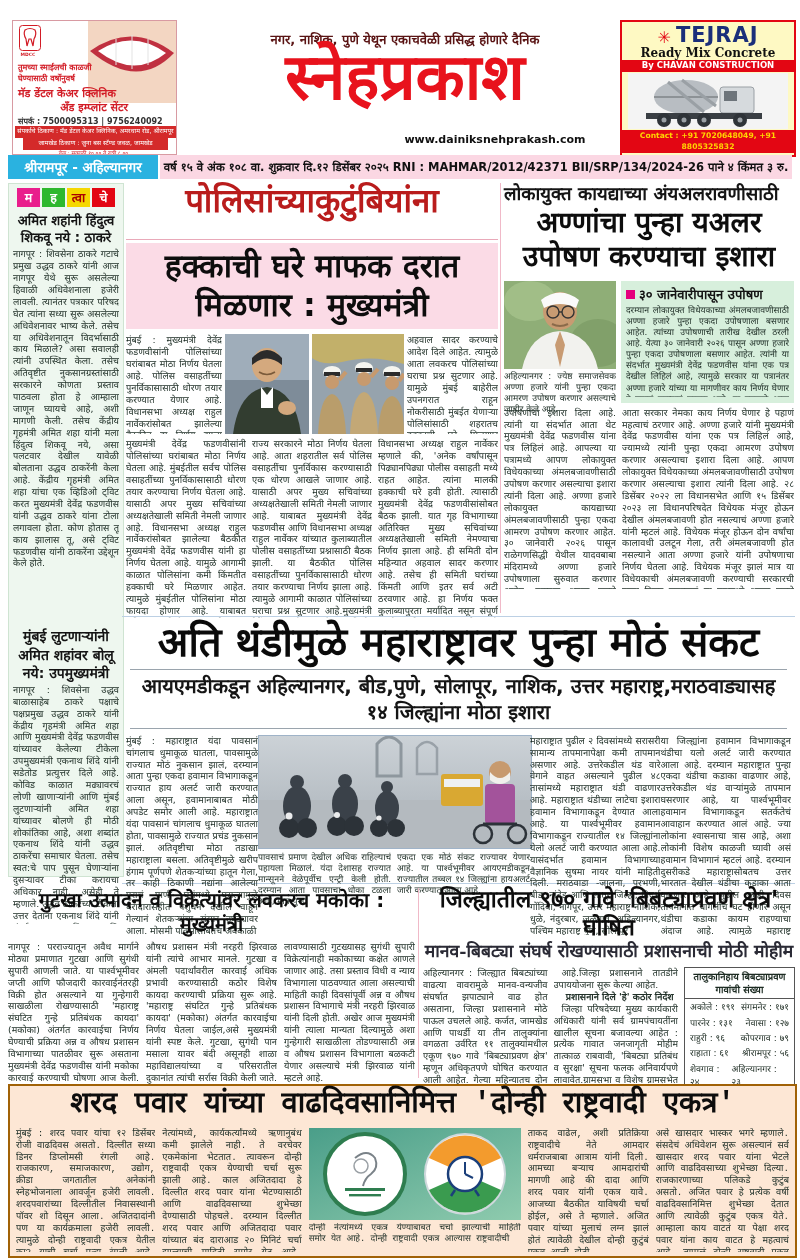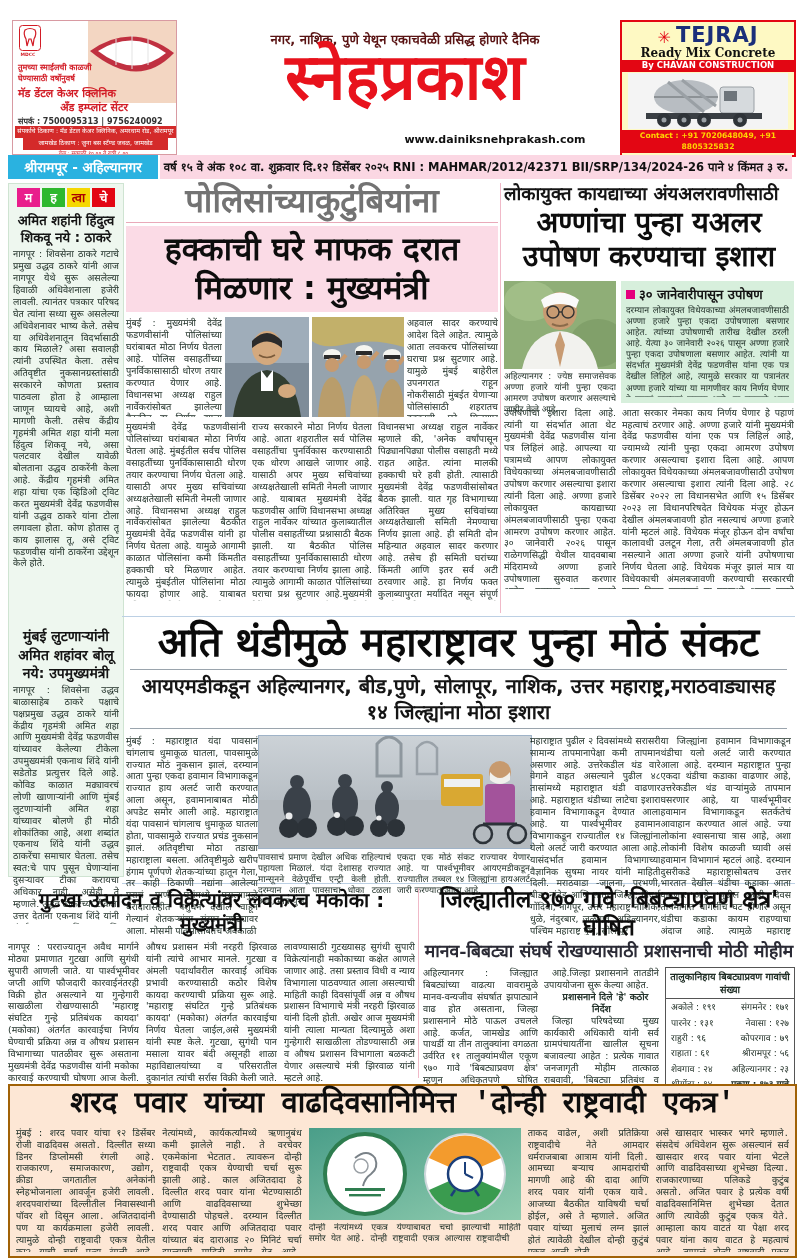--- a/index.html
+++ b/index.html
@@ -20,21 +20,21 @@
   .tagline{font-size:13px;font-weight:bold;color:#5a1414;text-align:center;}
   .paper-logo{font-size:64px;font-weight:bold;color:#e8121c;text-align:center;line-height:1.05;}
   .website{font-size:11px;font-weight:bold;color:#111;text-align:center;}
   .dl-loc{background:#2ab2e0;color:#fff;font-weight:bold;font-size:13.5px;text-align:center;line-height:24px;}
   .dl-info{background:#fbd7e3;color:#111;font-weight:bold;font-size:11.5px;text-align:center;line-height:24px;white-space:nowrap;overflow:hidden;}
   
   .leftcol{background:#eef7ef;border:1px solid #cfe4d2;}
   .lt-box{display:inline-block;width:23px;height:19px;line-height:19px;text-align:center;font-weight:bold;font-size:12.5px;margin:0 1px;}
   .lc-head{font-size:13.2px;font-weight:bold;color:#141414;text-align:center;line-height:1.3;}
   
-  .kicker-red{color:#737373;font-weight:bold;font-size:33px;line-height:1.1;text-align:center;border-bottom:1px solid #e9a9b9;padding-bottom:3px;}
+  .kicker-red{color:#b91c1c;font-weight:bold;font-size:33px;line-height:1.1;text-align:center;border-bottom:1px solid #e9a9b9;padding-bottom:20px;}
   .pink-head{background:#fbdbe6;color:#0d0d0d;font-weight:bold;font-size:32px;line-height:1.22;text-align:center;}
   
   .anna-kicker{font-size:18.5px;font-weight:bold;color:#141414;line-height:1.15;}
   .anna-head{font-size:28.5px;font-weight:bold;color:#0d0d0d;line-height:1.2;text-align:center;}
   .greenbox{background:#d7efdc;padding:4px 5px;overflow:hidden;}
   .gb-title{font-size:13px;font-weight:bold;color:#141414;}
   .sq{display:inline-block;width:9px;height:9px;background:#e5007d;margin-right:4px;}
   
   .coldband{border-top:1px solid #bcd0e4;border-bottom:1px solid #bcd0e4;}
   .cold-head{font-size:40px;font-weight:bold;color:#0a0a0a;text-align:center;line-height:1.12;}
@@ -276,21 +276,21 @@
   <div class="abs" style="left:423px;top:886px;width:372px;height:194px;">
     <div class="leo-head">जिल्ह्यातील ९७० गावे 'बिबट्याप्रवण क्षेत्र' घोषित</div>
     <div class="leo-sub">मानव-बिबट्या संघर्ष रोखण्यासाठी प्रशासनाची मोठी मोहीम</div>
     <div style="display:flex;gap:6px;margin-top:4px;height:138px;">
       <div class="bt" style="flex:1;">अहिल्यानगर : जिल्ह्यात बिबट्यांच्या वाढत्या वावरामुळे मानव-वन्यजीव संघर्षात झपाट्याने वाढ होत असताना, जिल्हा प्रशासनाने मोठे पाऊल उचलले आहे. कर्जत, जामखेड आणि पाथर्डी या तीन तालुक्यांना वगळता उर्वरित ११ तालुक्यांमधील एकूण ९७० गावे 'बिबट्याप्रवण क्षेत्र' म्हणून अधिकृतपणे घोषित करण्यात आली आहेत. गेल्या महिन्यातच दोन जणांचा बिबट्याच्या हल्ल्यात मृत्यू झाला असून दोघे गंभीर जखमी झाले आहेत. त्यामुळे ग्रामीण भागात भीतीचे वातावरण निर्माण झाले</div>
       <div class="bt" style="flex:1;">
         <p>आहे.जिल्हा प्रशासनाने तातडीने उपाययोजना सुरू केल्या आहेत.</p>
         <p class="subhead-inline">प्रशासनाने दिले 'हे' कठोर निर्देश</p>
         <p>जिल्हा परिषदेच्या मुख्य कार्यकारी अधिकारी यांनी सर्व ग्रामपंचायतींना खालील सूचना बजावल्या आहेत : प्रत्येक गावात जनजागृती मोहीम तात्काळ राबवावी, 'बिबट्या प्रतिबंध व सुरक्षा' सूचना फलक अनिवार्यपणे लावावेत.ग्रामसभा व विशेष ग्रामसभेत वनविभागाच्या सुरक्षा सूचना वाचून दाखवाव्यात, शाळांनी वेळ सकाळी ९.३०</p>
       </div>
-      <div style="width:130px;flex:none;">
+      <div style="width:111px;flex:none;">
         <div class="leo-table">
           <div class="tt">तालुकानिहाय बिबट्याप्रवण गावांची संख्या</div>
           <div class="leo-row">
               <span>अकोले : १९१</span>
               <span>संगमनेर : १७१</span>
             </div>
           <div class="leo-row">
               <span>पारनेर : १३१</span>
               <span>नेवासा : १२७</span>
             </div>

